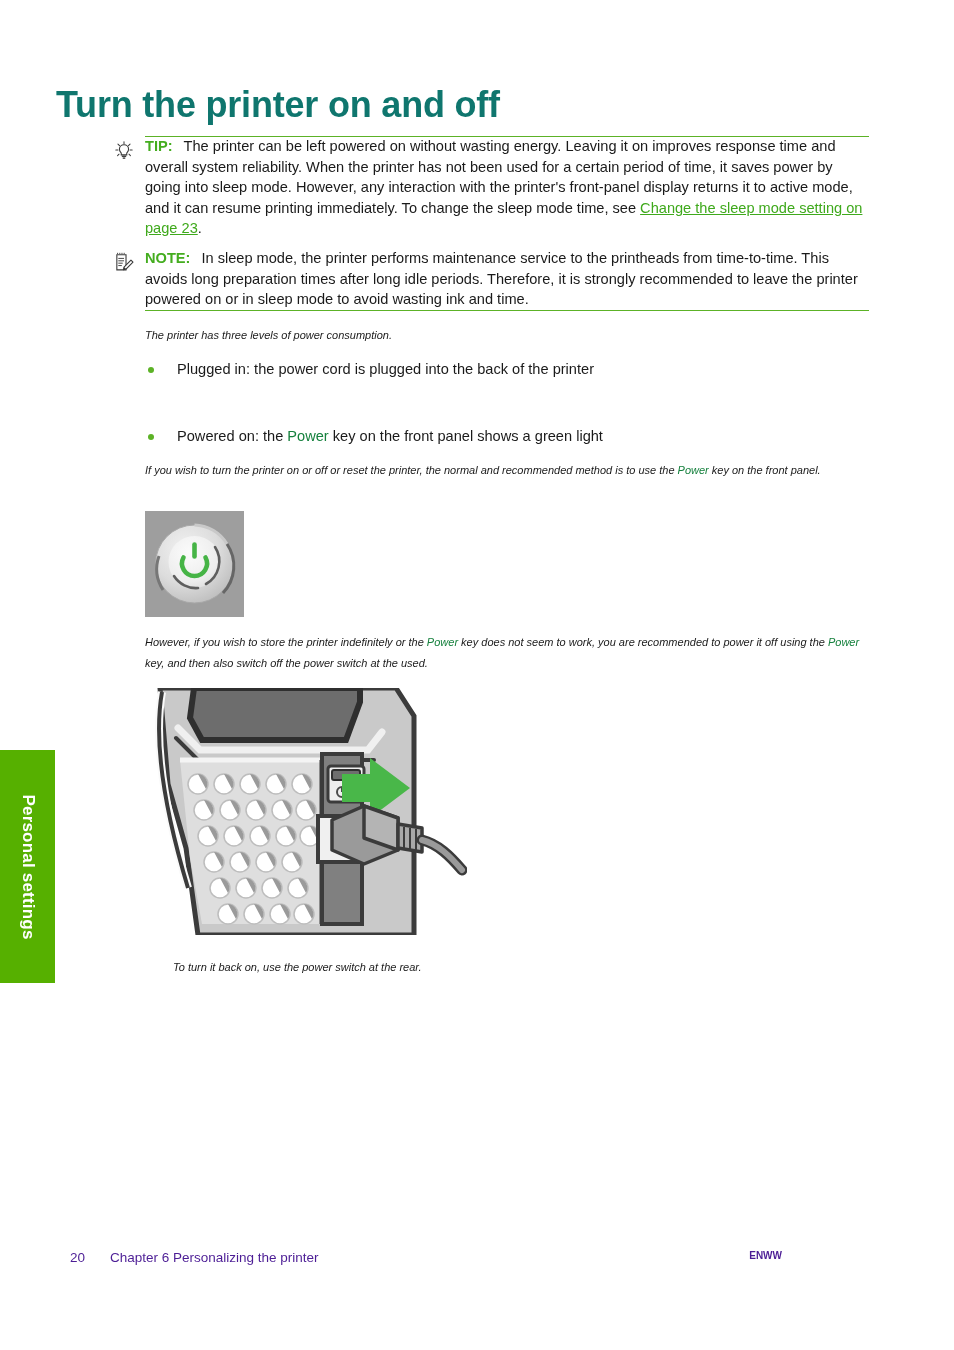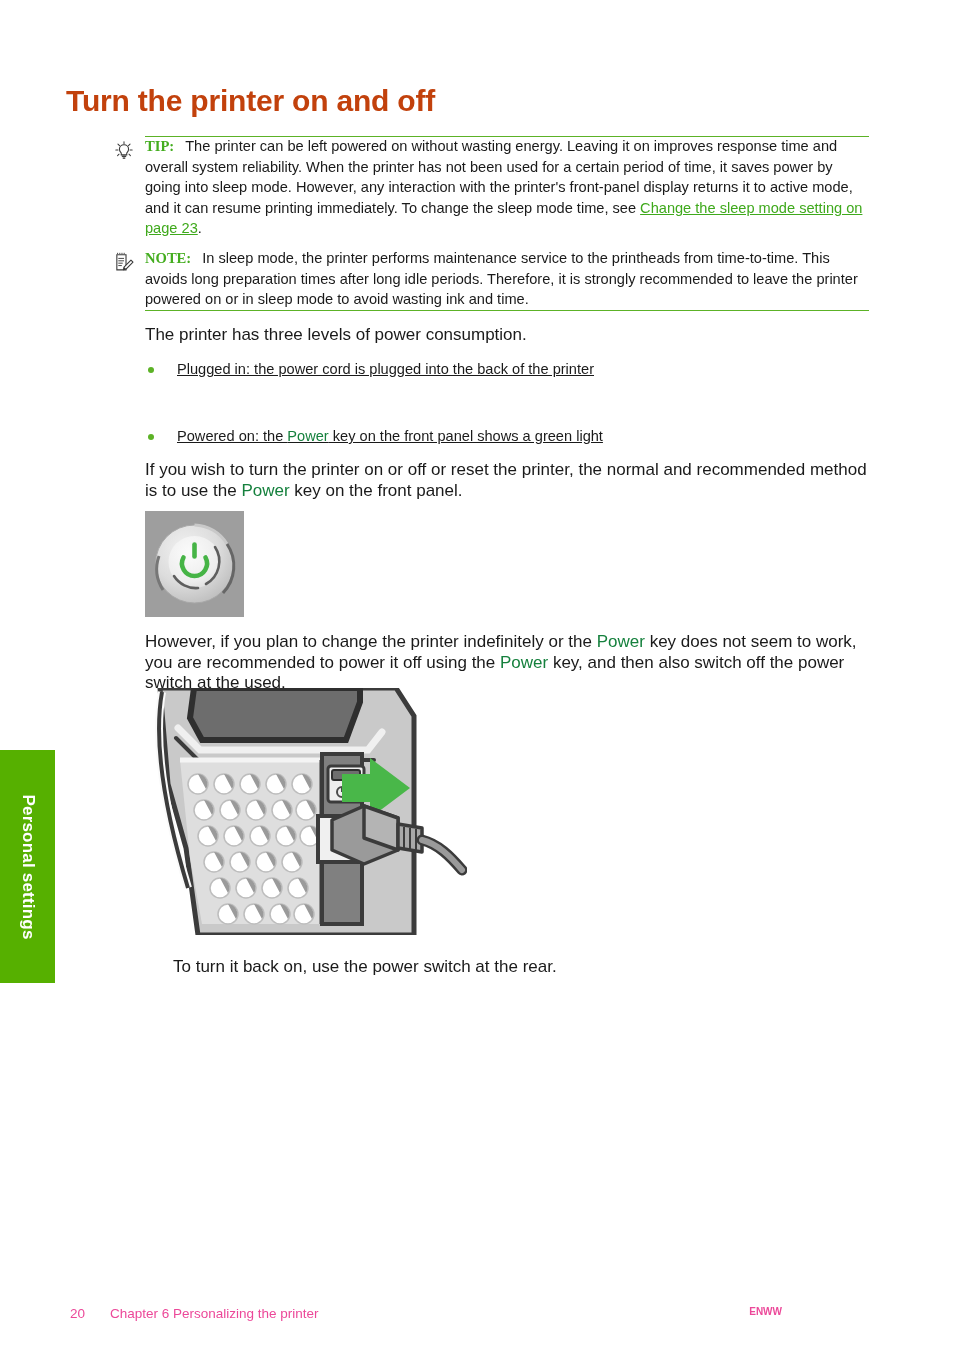--- a/index.html
+++ b/index.html
@@ -42,39 +42,40 @@
   .page {
     position: absolute;
     left: 0;
     top: 0;
     width: 954px;
     height: 1350px;
   }
 
   .title {
     position: absolute;
-    left: 66px;
+    left: 56px;
     top: 84px;
-    font-size: 30px;
+    font-size: 36px;
     font-weight: bold;
-    color: #c2410c;
+    color: #0f766e;
     letter-spacing: -0.2px;
   }
 
   
   .col {
     position: absolute;
     left: 145px;
     width: 724px;
   }
 
   .body-text {
-    font-size: 17px;
+    font-size: 11px;
     line-height: 20.5px;
     color: #1a1a1a;
+    font-style: italic;
   }
 
   .green-word { color: #15803d; }
   .doc-link {
     color: #3fa91c;
     text-decoration: underline;
   }
 
   
   .admon {
@@ -98,21 +99,20 @@
   }
   .admon-body {
     margin-left: 32px;
     font-size: 14.6px;
     line-height: 20.5px;
     color: #1a1a1a;
   }
   .admon-label {
     color: #44ad1f;
     font-weight: bold;
-    font-family: Liberation Serif, serif;
   }
   .admon-gap { display: inline-block; width: 11px; }
 
   
   .bullet-row {
     position: absolute;
     left: 145px;
     width: 724px;
     font-size: 14.6px;
     line-height: 20.5px;
@@ -122,21 +122,20 @@
     left: 3px;
     top: 8px;
     width: 6px;
     height: 6px;
     border-radius: 50%;
     background: #5cb226;
   }
   .bullet-text {
     margin-left: 32px;
     color: #1a1a1a;
-    text-decoration: underline;
   }
 
   
   .fig-power {
     position: absolute;
     left: 145px;
     top: 511px;
     width: 99px;
     height: 106px;
     background: #9e9e9e;
@@ -149,25 +148,25 @@
     width: 321px;
     height: 247px;
     background: #ffffff;
     overflow: hidden;
   }
 
   
   .footer {
     position: absolute;
     left: 0;
-    top: 1306px;
+    top: 1250px;
     width: 868px;
     height: 20px;
     font-size: 13.5px;
-    color: #ec4899;
+    color: #4c1d95;
   }
   .footer-page  { position: absolute; left: 70px;  top: 0; }
   .footer-chap  { position: absolute; left: 110px; top: 0; }
   .footer-right { position: absolute; right: 86px; top: 0; font-weight: bold; font-size: 10px; }
 </style>
 </head>
 <body>
 
 <div class="side-tab">
   <span class="side-tab-label">Personal settings</span>
@@ -267,21 +266,21 @@
       <path d="M70 36 A26 26 0 0 1 61 73" fill="none" stroke="#5e5e5e" stroke-width="2.6" stroke-linecap="round"></path>
       <path d="M29 65 A26 26 0 0 0 53 77" fill="none" stroke="#5e5e5e" stroke-width="2.6" stroke-linecap="round"></path>
       <g>
         <path d="M38.5 46.5 A12.5 12.5 0 1 0 60.5 46.5" fill="none" stroke="#46b446" stroke-width="4.6" stroke-linecap="round"></path>
         <path d="M49.5 33.5 L49.5 45.5" stroke="#46b446" stroke-width="4.6" stroke-linecap="round"></path>
       </g>
     </svg>
   </div>
 
   <div class="col body-text" style="top:632px;">
-    <span>However, if you plan to change the printer indefinitely or the </span><span class="green-word">Power</span><span> key does not seem to work, you are recommended to power it off using the </span><span class="green-word">Power</span><span> key, and then also switch off the power switch at the used.</span>
+    <span>However, if you wish to store the printer indefinitely or the </span><span class="green-word">Power</span><span> key does not seem to work, you are recommended to power it off using the </span><span class="green-word">Power</span><span> key, and then also switch off the power switch at the used.</span>
   </div>
 
   <div class="fig-rear">
     <svg viewBox="0 0 321 247" width="321" height="247" aria-hidden="true">
       <rect x="0" y="0" width="321" height="247" fill="#ffffff"></rect>
 
       <path d="M14 0 L250 0 L268 28 L268 247 L52 247 L40 160 L22 96 Z" fill="#c9c9c9"></path>
       <path d="M14 0 L250 0 L268 28 L268 247 L52 247 L40 160 L22 96 Z" fill="none" stroke="#3b3b3b" stroke-width="5"></path>
 
       <path d="M48 0 L214 0 L214 14 L200 52 L56 52 L44 30 Z" fill="#6d6d6d"></path>

